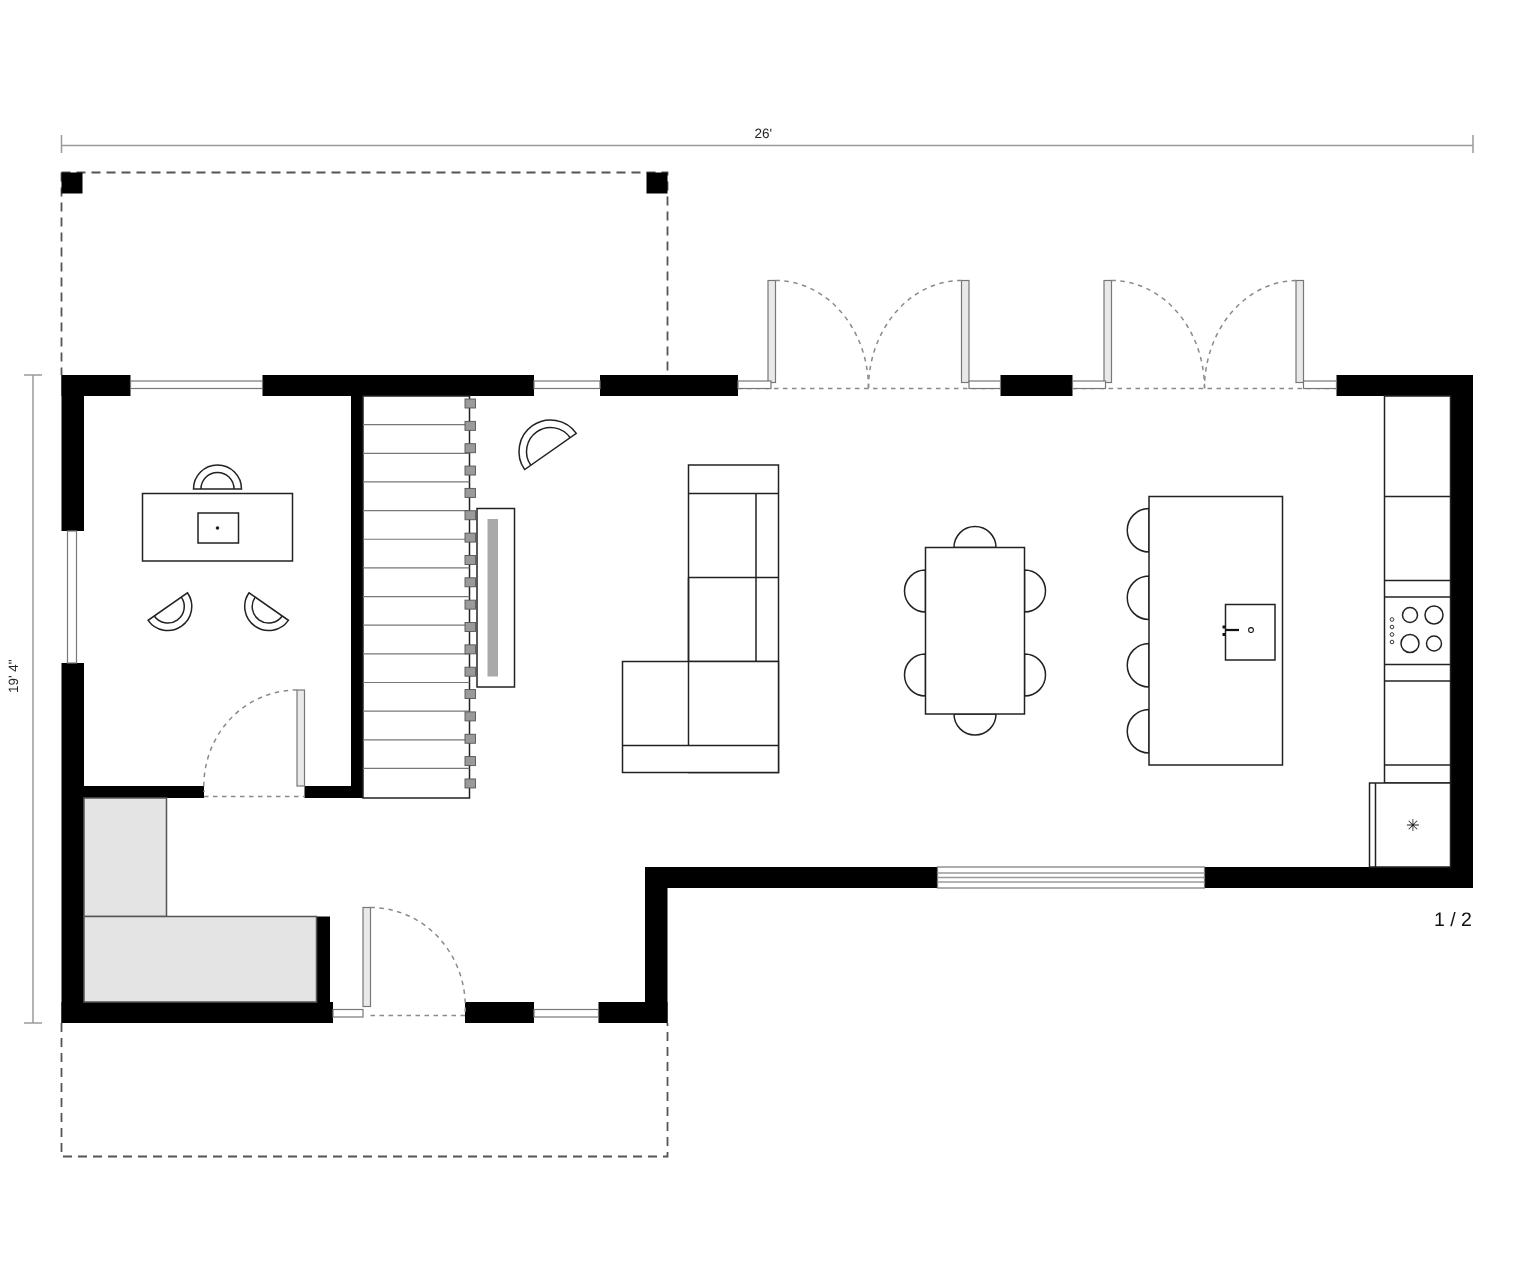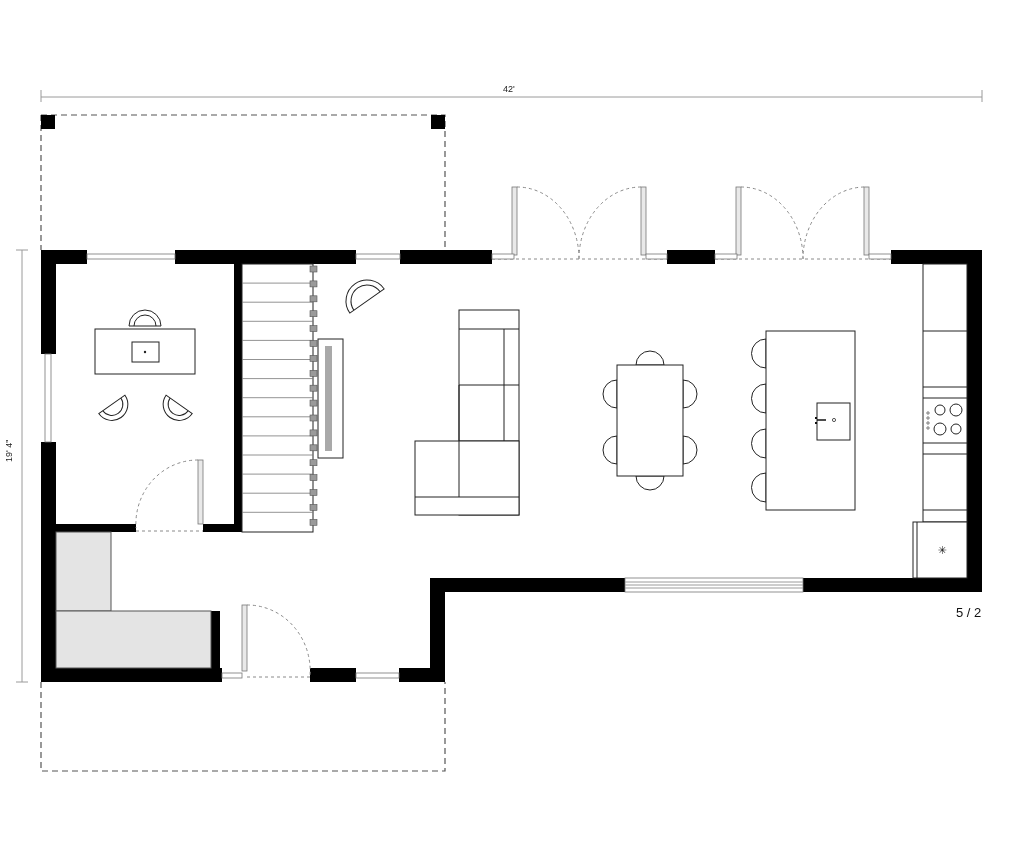--- a/index.html
+++ b/index.html
@@ -247,15 +247,15 @@
     <circle cx="928" cy="423" r="1.2" fill="none" stroke="#222" stroke-width="0.6"></circle>
     <circle cx="928" cy="428" r="1.2" fill="none" stroke="#222" stroke-width="0.6"></circle>
   </g>
   <g>
     <rect class="thin" x="913" y="522" width="54" height="56"></rect>
     <line class="thin-n" x1="917" y1="522" x2="917" y2="578"></line>
     <text x="942" y="554" font-size="11" text-anchor="middle" fill="#222" font-family="DejaVu Sans, sans-serif">✳</text>
   </g>
 </svg>
 
-<div id="dim-width-label" class="dim-label">42'</div>
+<div id="dim-width-label" class="dim-label">26'</div>
 <div id="dim-height-label" class="dim-label">19' 4"</div>
-<div id="page-indicator">5 / 2</div>
+<div id="page-indicator">1 / 2</div>
 
 </body></html>

